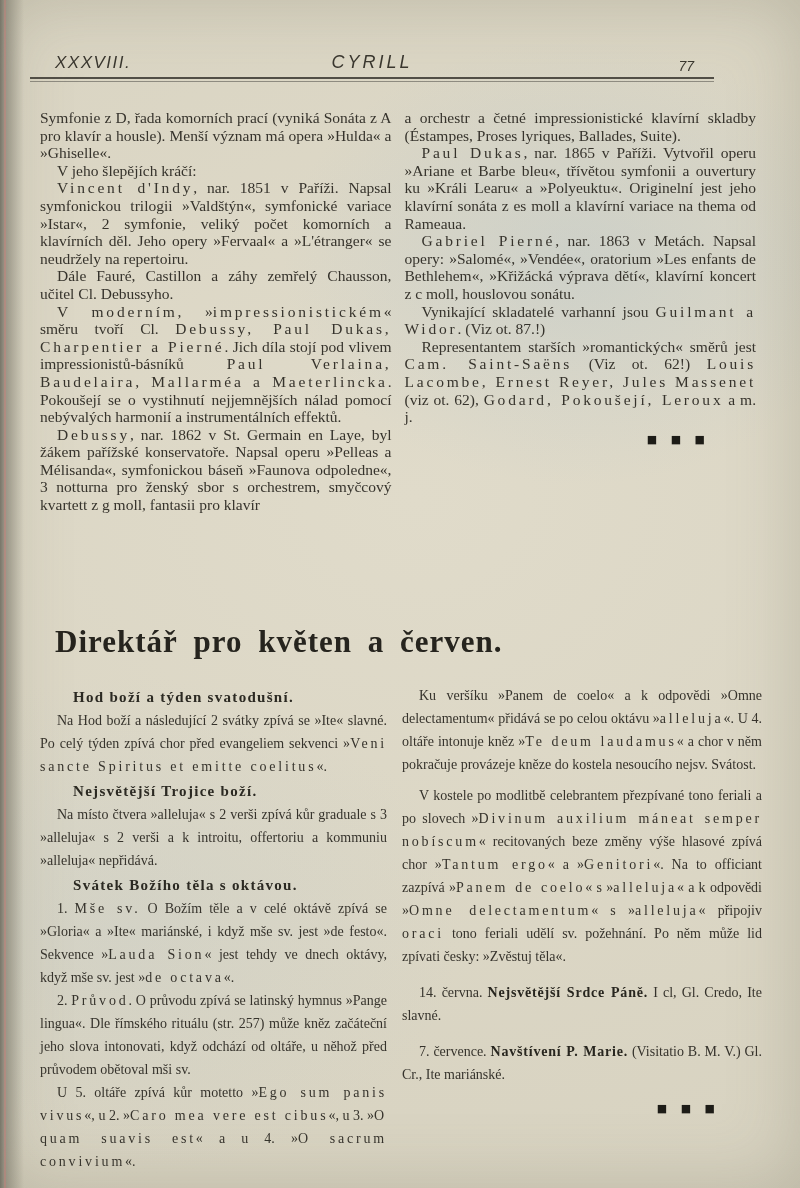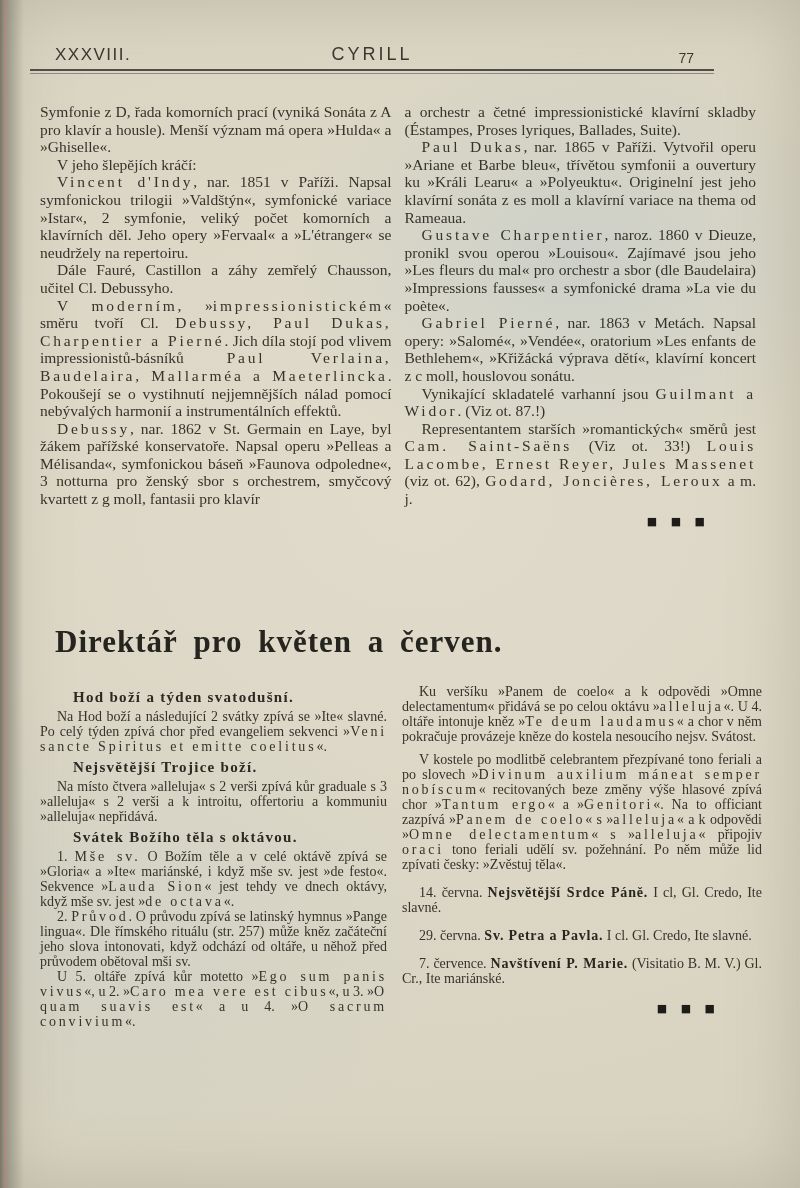--- a/index.html
+++ b/index.html
@@ -12,40 +12,40 @@
     font-family:"Liberation Serif","DejaVu Serif",serif;
     color:#36332c;
   }
   .vignette{position:absolute;inset:0;pointer-events:none;
     box-shadow:inset 0 0 70px rgba(112,106,86,0.28);}
   .edge-shadow{position:absolute;left:0;top:0;bottom:0;width:26px;
     background:linear-gradient(90deg,#7b786d 0,#9b9789 4px,rgba(155,151,137,0) 24px);}
   .edge-line{position:absolute;left:4px;top:0;bottom:0;width:2px;background:#c08d86;opacity:.8;}
 
   
-  .hdr{position:absolute;left:30px;top:42px;width:684px;height:28px;
-    font-family:"Liberation Sans","DejaVu Sans",sans-serif;color:#3a372f;}
+  .hdr{position:absolute;left:30px;top:50px;width:684px;height:28px;
+    font-family:"Liberation Sans","DejaVu Sans",sans-serif;color:#3a372f;font-style:italic;}
   .hdr-left{position:absolute;left:25px;bottom:5px;font-size:17px;letter-spacing:1.5px;}
   .hdr-center{position:absolute;left:0;right:0;bottom:5px;text-align:center;
     font-size:18px;letter-spacing:3px;margin-top:28px;}
   .hdr-right{position:absolute;right:20px;bottom:4px;font-size:14px;}
   .rule{position:absolute;left:0;right:0;bottom:-4px;border-top:2px solid #514e46;}
   .rule::after{content:"";display:block;margin-top:2px;border-top:1px solid #8e8b80;}
 
   
   .cols{position:absolute;display:flex;}
-  .cols.top{left:40px;top:103px;width:716px;gap:13px;}
+  .cols.top{left:40px;top:109px;width:716px;gap:13px;}
   .cols.top .col{width:352px;}
   .cols.bottom{left:40px;top:684px;width:722px;gap:15px;}
   .cols.bottom .col-l{width:347px;}
   .cols.bottom .col-r{width:360px;}
 
   .para{margin:0;text-align:justify;}
   .cols.top .para{font-size:15.5px;line-height:17.6px;}
-  .cols.bottom .para{font-size:14px;line-height:15px;}
+  .cols.bottom .para{font-size:14px;line-height:23px;}
   .indent{text-indent:17px;}
   .gap{margin-top:8px;}
   .entry{margin-top:13px;}
   .sp{letter-spacing:2.8px;}
   .bold{font-weight:700;letter-spacing:0.8px;color:#28261f;}
   h3.subheading{font-size:15px;font-weight:700;letter-spacing:1.3px;
     margin:5px 0 3px 33px;text-align:left;color:#2b2922;}
 
   .main-heading{position:absolute;left:55px;top:624px;margin:0;
     font-size:31px;font-weight:700;letter-spacing:1px;word-spacing:7px;color:#26241e;}
@@ -74,24 +74,23 @@
         <p class="para indent"><span>V jeho šlepějích kráčí:</span></p>
         <p class="para indent"><span class="sp">Vincent d'Indy</span><span>, nar. 1851 v Paříži. Napsal symfonickou trilogii »Valdštýn«, symfonické variace »Istar«, 2 symfonie, veliký počet komorních a klavírních děl. Jeho opery »Fervaal« a »L'étranger« se neudržely na repertoiru.</span></p>
         <p class="para indent"><span>Dále Fauré, Castillon a záhy zemřelý Chausson, učitel Cl. Debussyho.</span></p>
         <p class="para indent"><span>V </span><span class="sp">moderním</span><span>, »</span><span class="sp">impressionistickém</span><span>« směru tvoří Cl. </span><span class="sp">Debussy, Paul Dukas, Charpentier a Pierné</span><span>. Jich díla stojí pod vlivem impressionistů-básníků </span><span class="sp">Paul Verlaina, Baudelaira, Mallarméa a Maeterlincka</span><span>. Pokoušejí se o vystihnutí nejjemnějších nálad pomocí nebývalých harmonií a instrumentálních effektů.</span></p>
         <p class="para indent"><span class="sp">Debussy</span><span>, nar. 1862 v St. Germain en Laye, byl žákem pařížské konservatoře. Napsal operu »Pelleas a Mélisanda«, symfonickou báseň »Faunova odpoledne«, 3 notturna pro ženský sbor s orchestrem, smyčcový kvartett z g moll, fantasii pro klavír</span></p>
       </div>
     <div class="col">
       <div>
           <p class="para"><span>a orchestr a četné impressionistické klavírní skladby (Éstampes, Proses lyriques, Ballades, Suite).</span></p>
           <p class="para indent"><span class="sp">Paul Dukas</span><span>, nar. 1865 v Paříži. Vytvořil operu »Ariane et Barbe bleu«, třívětou symfonii a ouvertury ku »Králi Learu« a »Polyeuktu«. Originelní jest jeho klavírní sonáta z es moll a klavírní variace na thema od Rameaua.</span></p>
-          <p class="para indent"><span class="sp">Gustave Charpentier</span><span>, naroz. 1860 v Dieuze, pronikl svou operou »Louisou«. Zajímavé jsou jeho »Les fleurs du mal« pro orchestr a sbor (dle Baudelaira) »Impressions fausses« a symfonické drama »La vie du poète«.</span></p>
           <p class="para indent"><span class="sp">Gabriel Pierné</span><span>, nar. 1863 v Metách. Napsal opery: »Salomé«, »Vendée«, oratorium »Les enfants de Bethlehem«, »Křižácká výprava dětí«, klavírní koncert z c moll, houslovou sonátu.</span></p>
           <p class="para indent"><span>Vynikající skladatelé varhanní jsou </span><span class="sp">Guilmant a Widor</span><span>. (Viz ot. 87.!)</span></p>
-          <p class="para indent"><span>Representantem starších »romantických« směrů jest </span><span class="sp">Cam. Saint-Saëns</span><span> (Viz ot. 33!) </span><span class="sp">Louis Lacombe, Ernest Reyer, Jules Massenet</span><span> (viz ot. 62), </span><span class="sp">Godard, Joncières, Leroux</span><span> a m. j.</span></p>
+          <p class="para indent"><span>Representantem starších »romantických« směrů jest </span><span class="sp">Cam. Saint-Saëns</span><span> (Viz ot. 62!) </span><span class="sp">Louis Lacombe, Ernest Reyer, Jules Massenet</span><span> (viz ot. 62), </span><span class="sp">Godard, Pokoušejí, Leroux</span><span> a m. j.</span></p>
         </div>
       <div class="endmark">■ ■ ■</div>
     </div>
   </section>
 
   <h2 class="main-heading">Direktář pro květen a červen.</h2>
 
   <section class="cols bottom">
     <div class="col-l">
         <h3 class="subheading"><span>Hod boží a týden svatodušní.</span></h3>
@@ -101,21 +100,20 @@
         <h3 class="subheading"><span>Svátek Božího těla s oktávou.</span></h3>
         <p class="para indent"><span>1. </span><span class="sp">Mše sv.</span><span> O Božím těle a v celé oktávě zpívá se »Gloria« a »Ite« mariánské, i když mše sv. jest »de festo«. Sekvence »</span><span class="sp">Lauda Sion</span><span>« jest tehdy ve dnech oktávy, když mše sv. jest »</span><span class="sp">de octava</span><span>«.</span></p>
         <p class="para indent"><span>2. </span><span class="sp">Průvod</span><span>. O průvodu zpívá se latinský hymnus »Pange lingua«. Dle římského rituálu (str. 257) může kněz začáteční jeho slova intonovati, když odchází od oltáře, u něhož před průvodem obětoval mši sv.</span></p>
         <p class="para indent"><span>U 5. oltáře zpívá kůr motetto »</span><span class="sp">Ego sum panis vivus</span><span>«, u 2. »</span><span class="sp">Caro mea vere est cibus</span><span>«, u 3. »</span><span class="sp">O quam suavis est</span><span>« a u 4. »</span><span class="sp">O sacrum convivium</span><span>«.</span></p>
       </div>
     <div class="col-r">
       <div>
           <p class="para indent"><span>Ku veršíku »Panem de coelo« a k odpovědi »Omne delectamentum« přidává se po celou oktávu »</span><span class="sp">alleluja</span><span>«. U 4. oltáře intonuje kněz »</span><span class="sp">Te deum laudamus</span><span>« a chor v něm pokračuje provázeje kněze do kostela nesoucího nejsv. Svátost.</span></p>
           <p class="para indent gap"><span>V kostele po modlitbě celebrantem přezpívané tono feriali a po slovech »</span><span class="sp">Divinum auxilium máneat semper nobíscum</span><span>« recitovaných beze změny výše hlasové zpívá chor »</span><span class="sp">Tantum ergo</span><span>« a »</span><span class="sp">Genitori</span><span>«. Na to officiant zazpívá »</span><span class="sp">Panem de coelo</span><span>« s »</span><span class="sp">alleluja</span><span>« a k odpovědi »</span><span class="sp">Omne delectamentum</span><span>« s »</span><span class="sp">alleluja</span><span>« připojiv </span><span class="sp">oraci</span><span> tono feriali udělí sv. požehnání. Po něm může lid zpívati česky: »Zvěstuj těla«.</span></p>
           <p class="para entry indent"><span>14. června. </span><span class="bold">Nejsvětější Srdce Páně.</span><span> I cl, Gl. Credo, Ite slavné.</span></p>
-          <p class="para entry indent"><span>29. června. </span><span class="bold">Sv. Petra a Pavla.</span><span> I cl. Gl. Credo, Ite slavné.</span></p>
           <p class="para entry indent"><span>7. července. </span><span class="bold">Navštívení P. Marie.</span><span> (Visitatio B. M. V.) Gl. Cr., Ite mariánské.</span></p>
         </div>
       <div class="endmark lower">■ ■ ■</div>
     </div>
   </section>
 
   <div class="vignette"></div>
 </div>
 
 </body></html>

